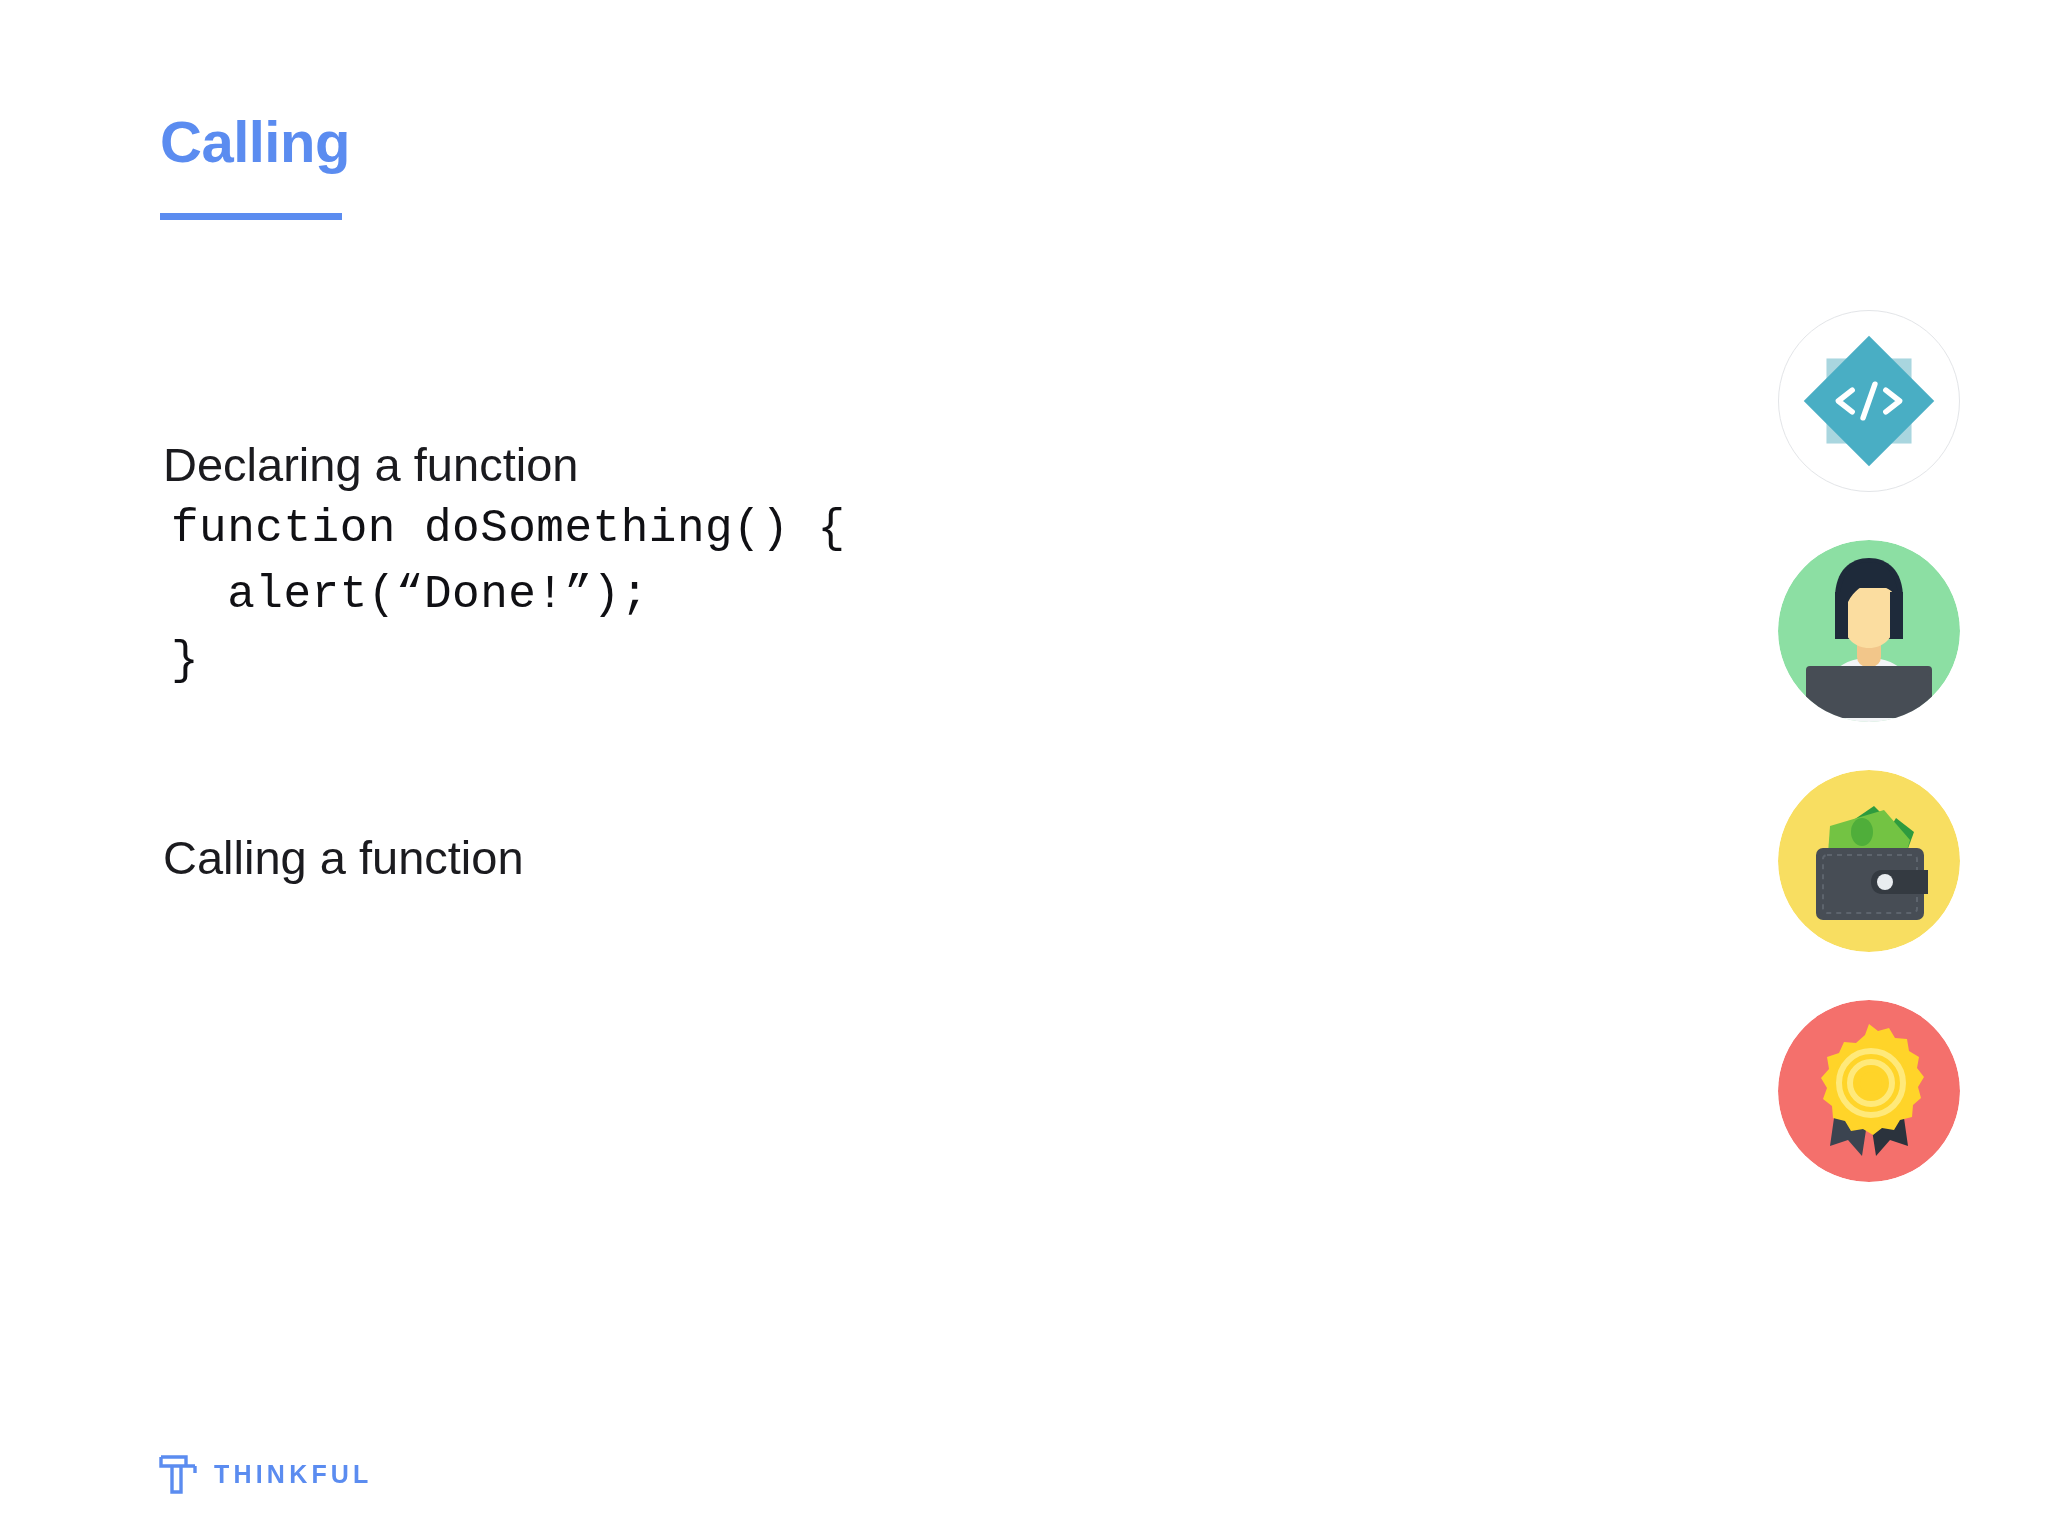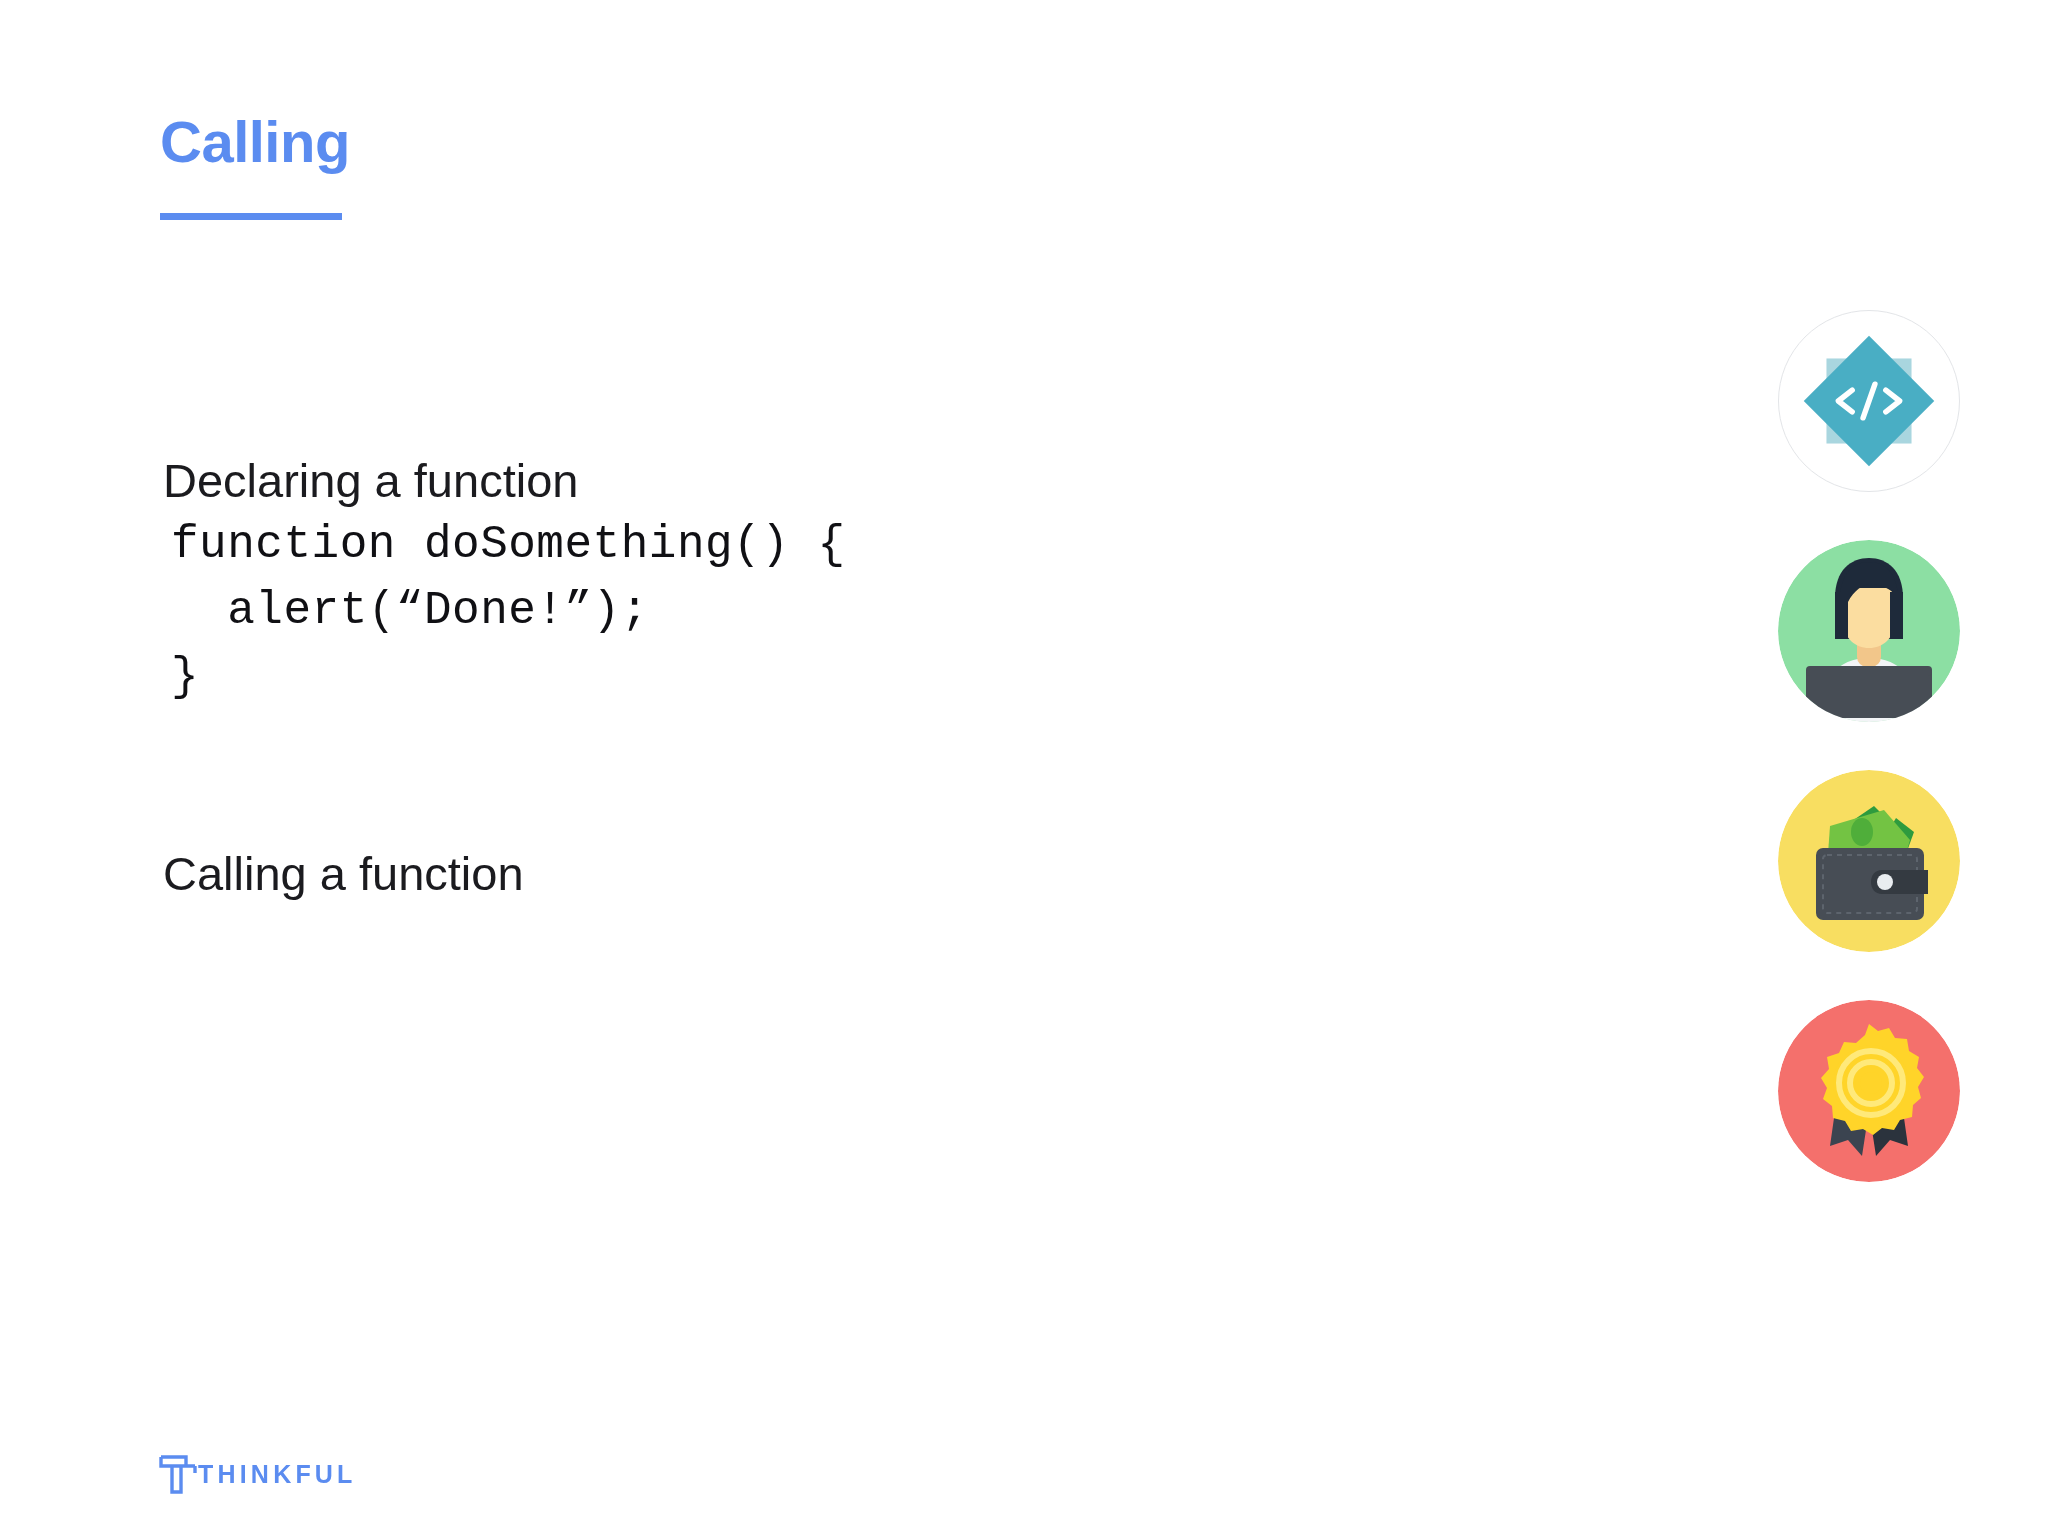--- a/index.html
+++ b/index.html
@@ -42,21 +42,21 @@
     margin-top: 40px;
     width: 182px;
     height: 7px;
     background: #5B8CF0;
   }
 
   
   .content {
     position: absolute;
     left: 163px;
-    top: 452px;
+    top: 436px;
     width: 1300px;
   }
   .prose-line {
     font-family: "Liberation Sans", sans-serif;
     font-size: 47px;
     font-weight: 400;
     color: #1b1b1f;
     line-height: 1.22;
     white-space: pre;
     margin: 0;
@@ -101,20 +101,21 @@
   }
   .icon-badge svg { display: block; width: 100%; height: 100%; }
 
   
   .footer-logo {
     position: absolute;
     left: 158px;
     top: 1452px;
     display: flex;
     align-items: center;
+    gap: 16px;
   }
   .logo-mark { width: 40px; height: 44px; display: block; }
   .logo-word {
     font-family: "Liberation Sans", sans-serif;
     font-size: 25px;
     font-weight: 700;
     letter-spacing: 4.2px;
     color: #5B8CF0;
     line-height: 1;
   }

